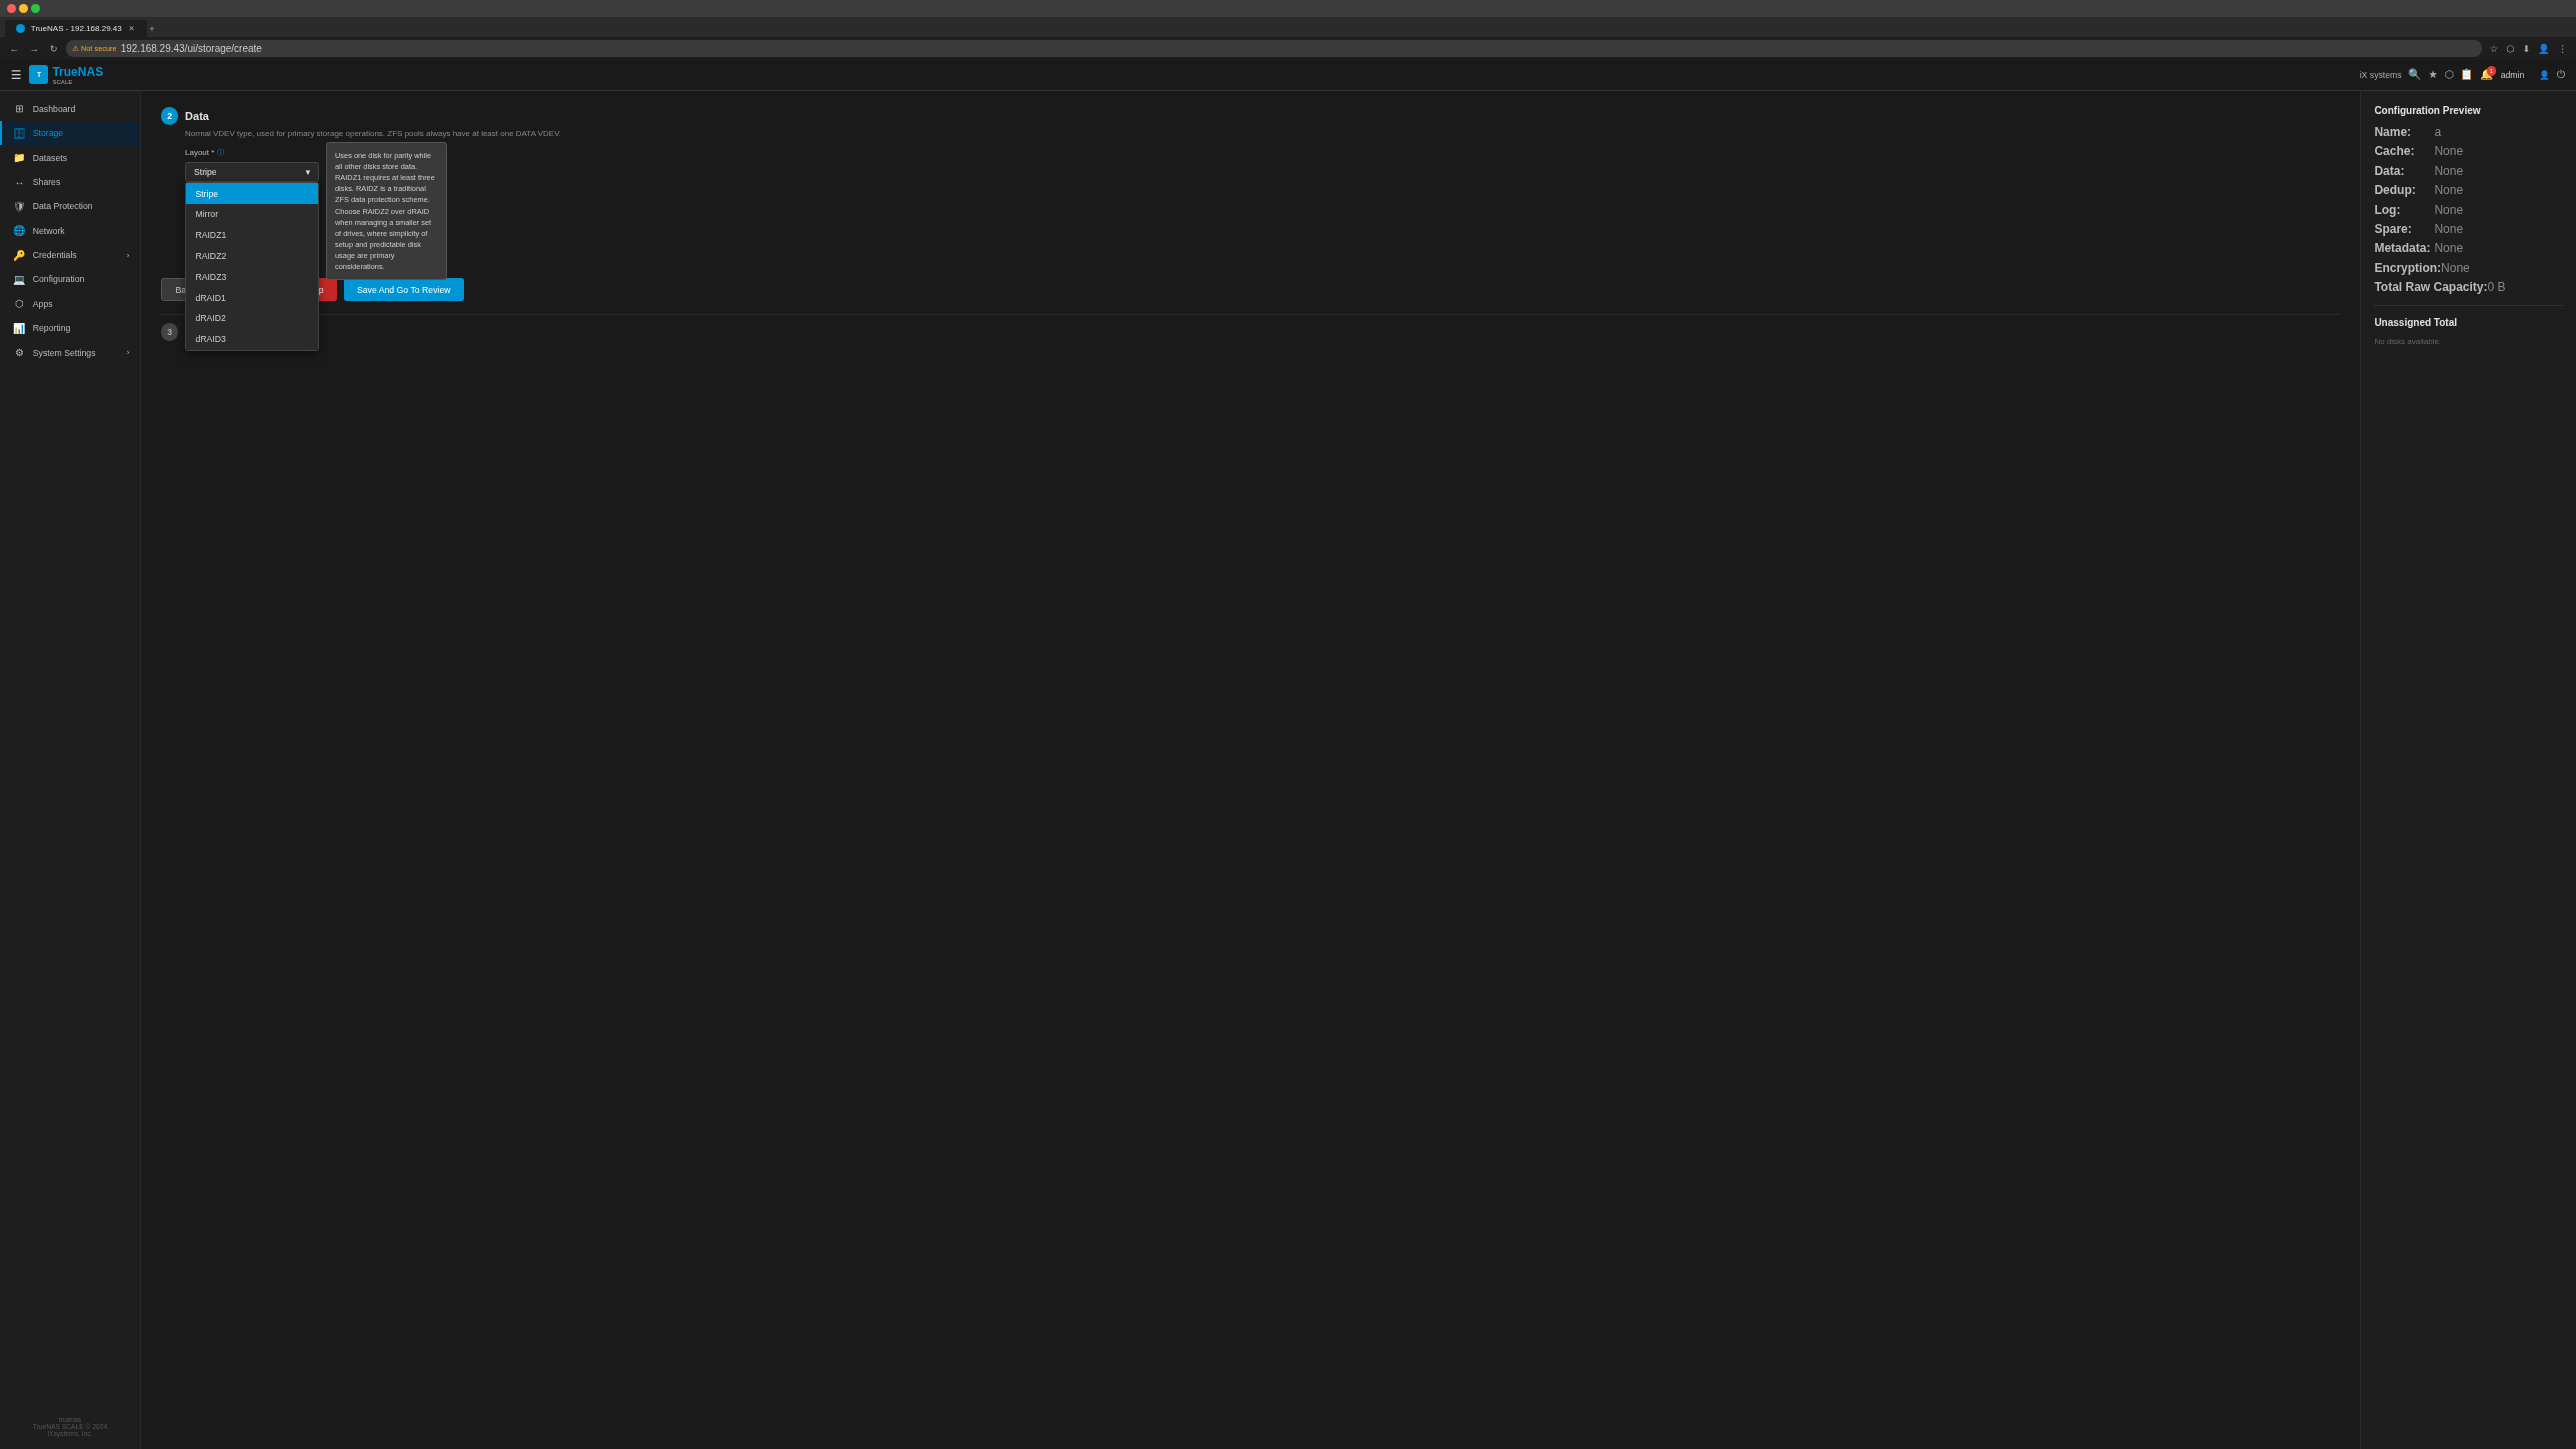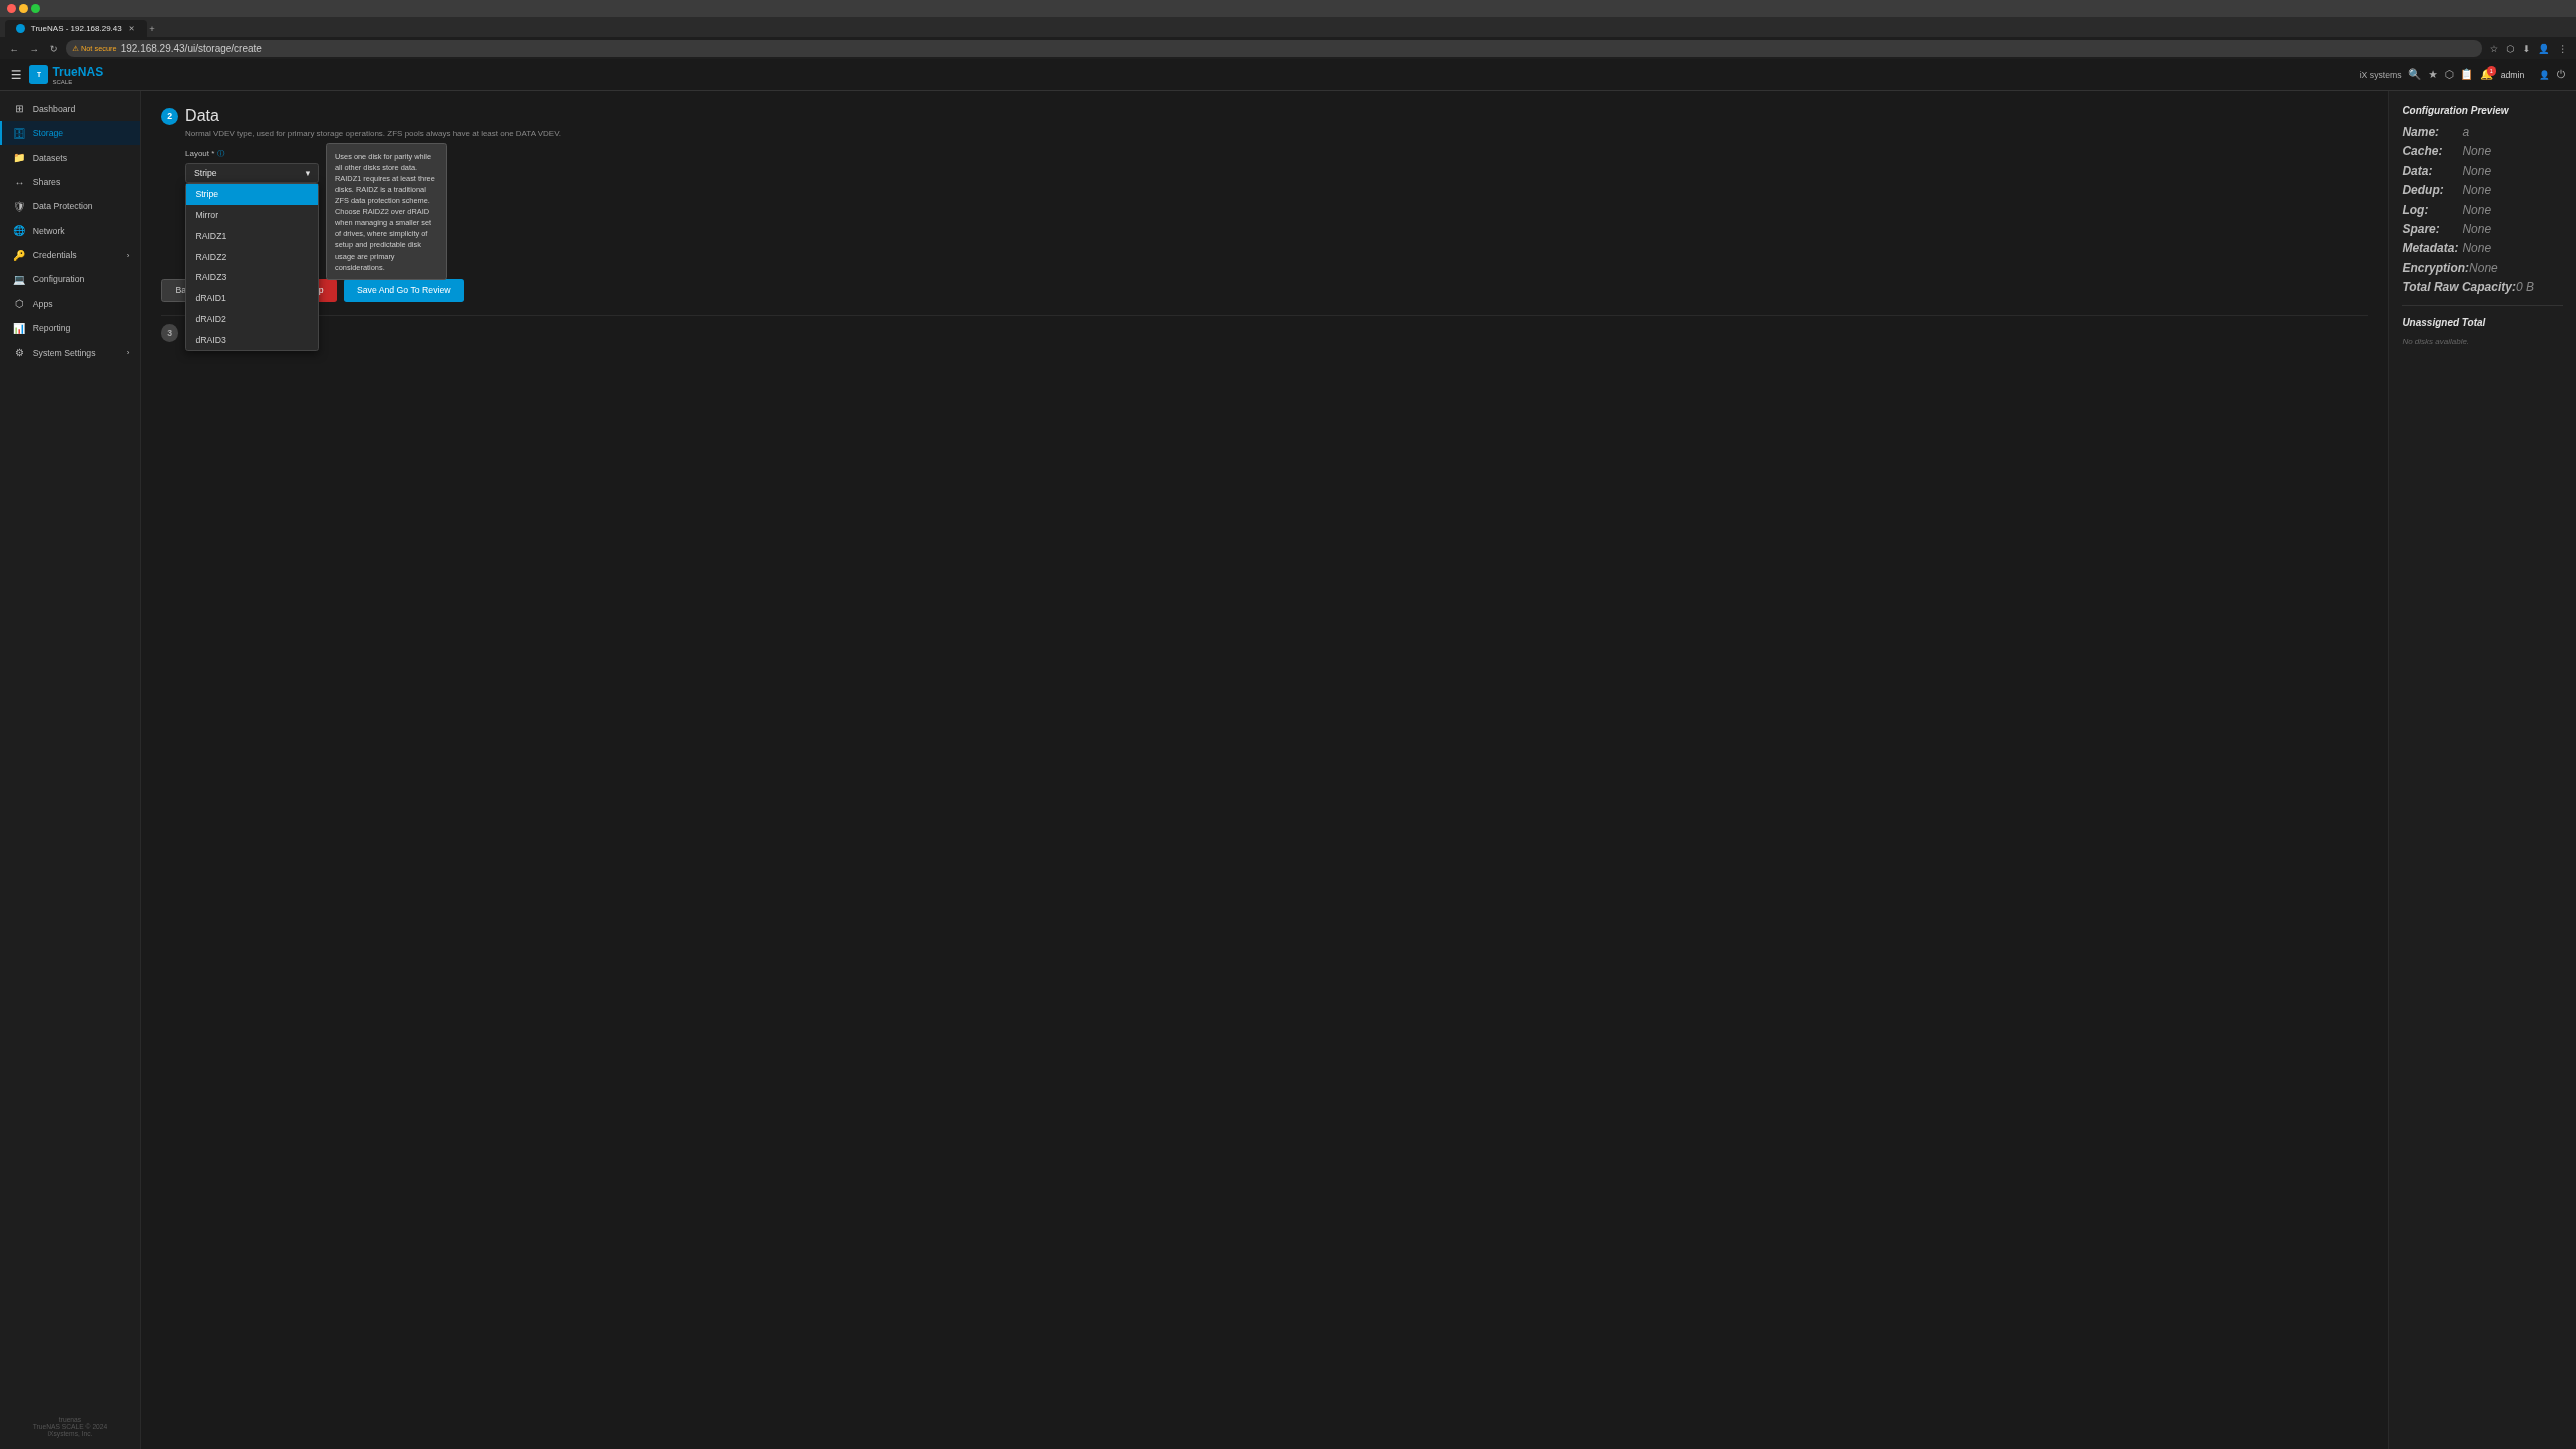--- a/index.html
+++ b/index.html
@@ -263,22 +263,22 @@
       display: flex;
       align-items: center;
       justify-content: center;
     }
     .step-number.inactive {
       background: #444;
       color: #aaa;
     }
     .step-title {
       color: #e0e0e0;
-      font-size: 16px;
-      font-weight: 400;
+      font-size: 11px;
+      font-weight: 700;
     }
     .step-description {
       color: #888;
       font-size: 8px;
       margin-bottom: 10.7px;
       margin-left: 24px;
     }
     .form-group {
       display: flex;
       flex-direction: column;
@@ -389,26 +389,25 @@
       background: #c62828;
       color: white;
     }
     .btn-save {
       background: #0095d5;
       color: white;
     }
 
     
     .right-panel {
-      width: 188px;
+      width: 216px;
       background: #1e1e1e;
       border-left: 0.7px solid #2a2a2a;
       padding: 13.4px;
       flex-shrink: 0;
-      font-style: italic;
     }
     .panel-section-title {
       color: #e0e0e0;
       font-size: 10px;
       font-weight: 600;
       margin-bottom: 9.4px;
     }
     .config-row {
       display: flex;
       margin-bottom: 5.4px;

